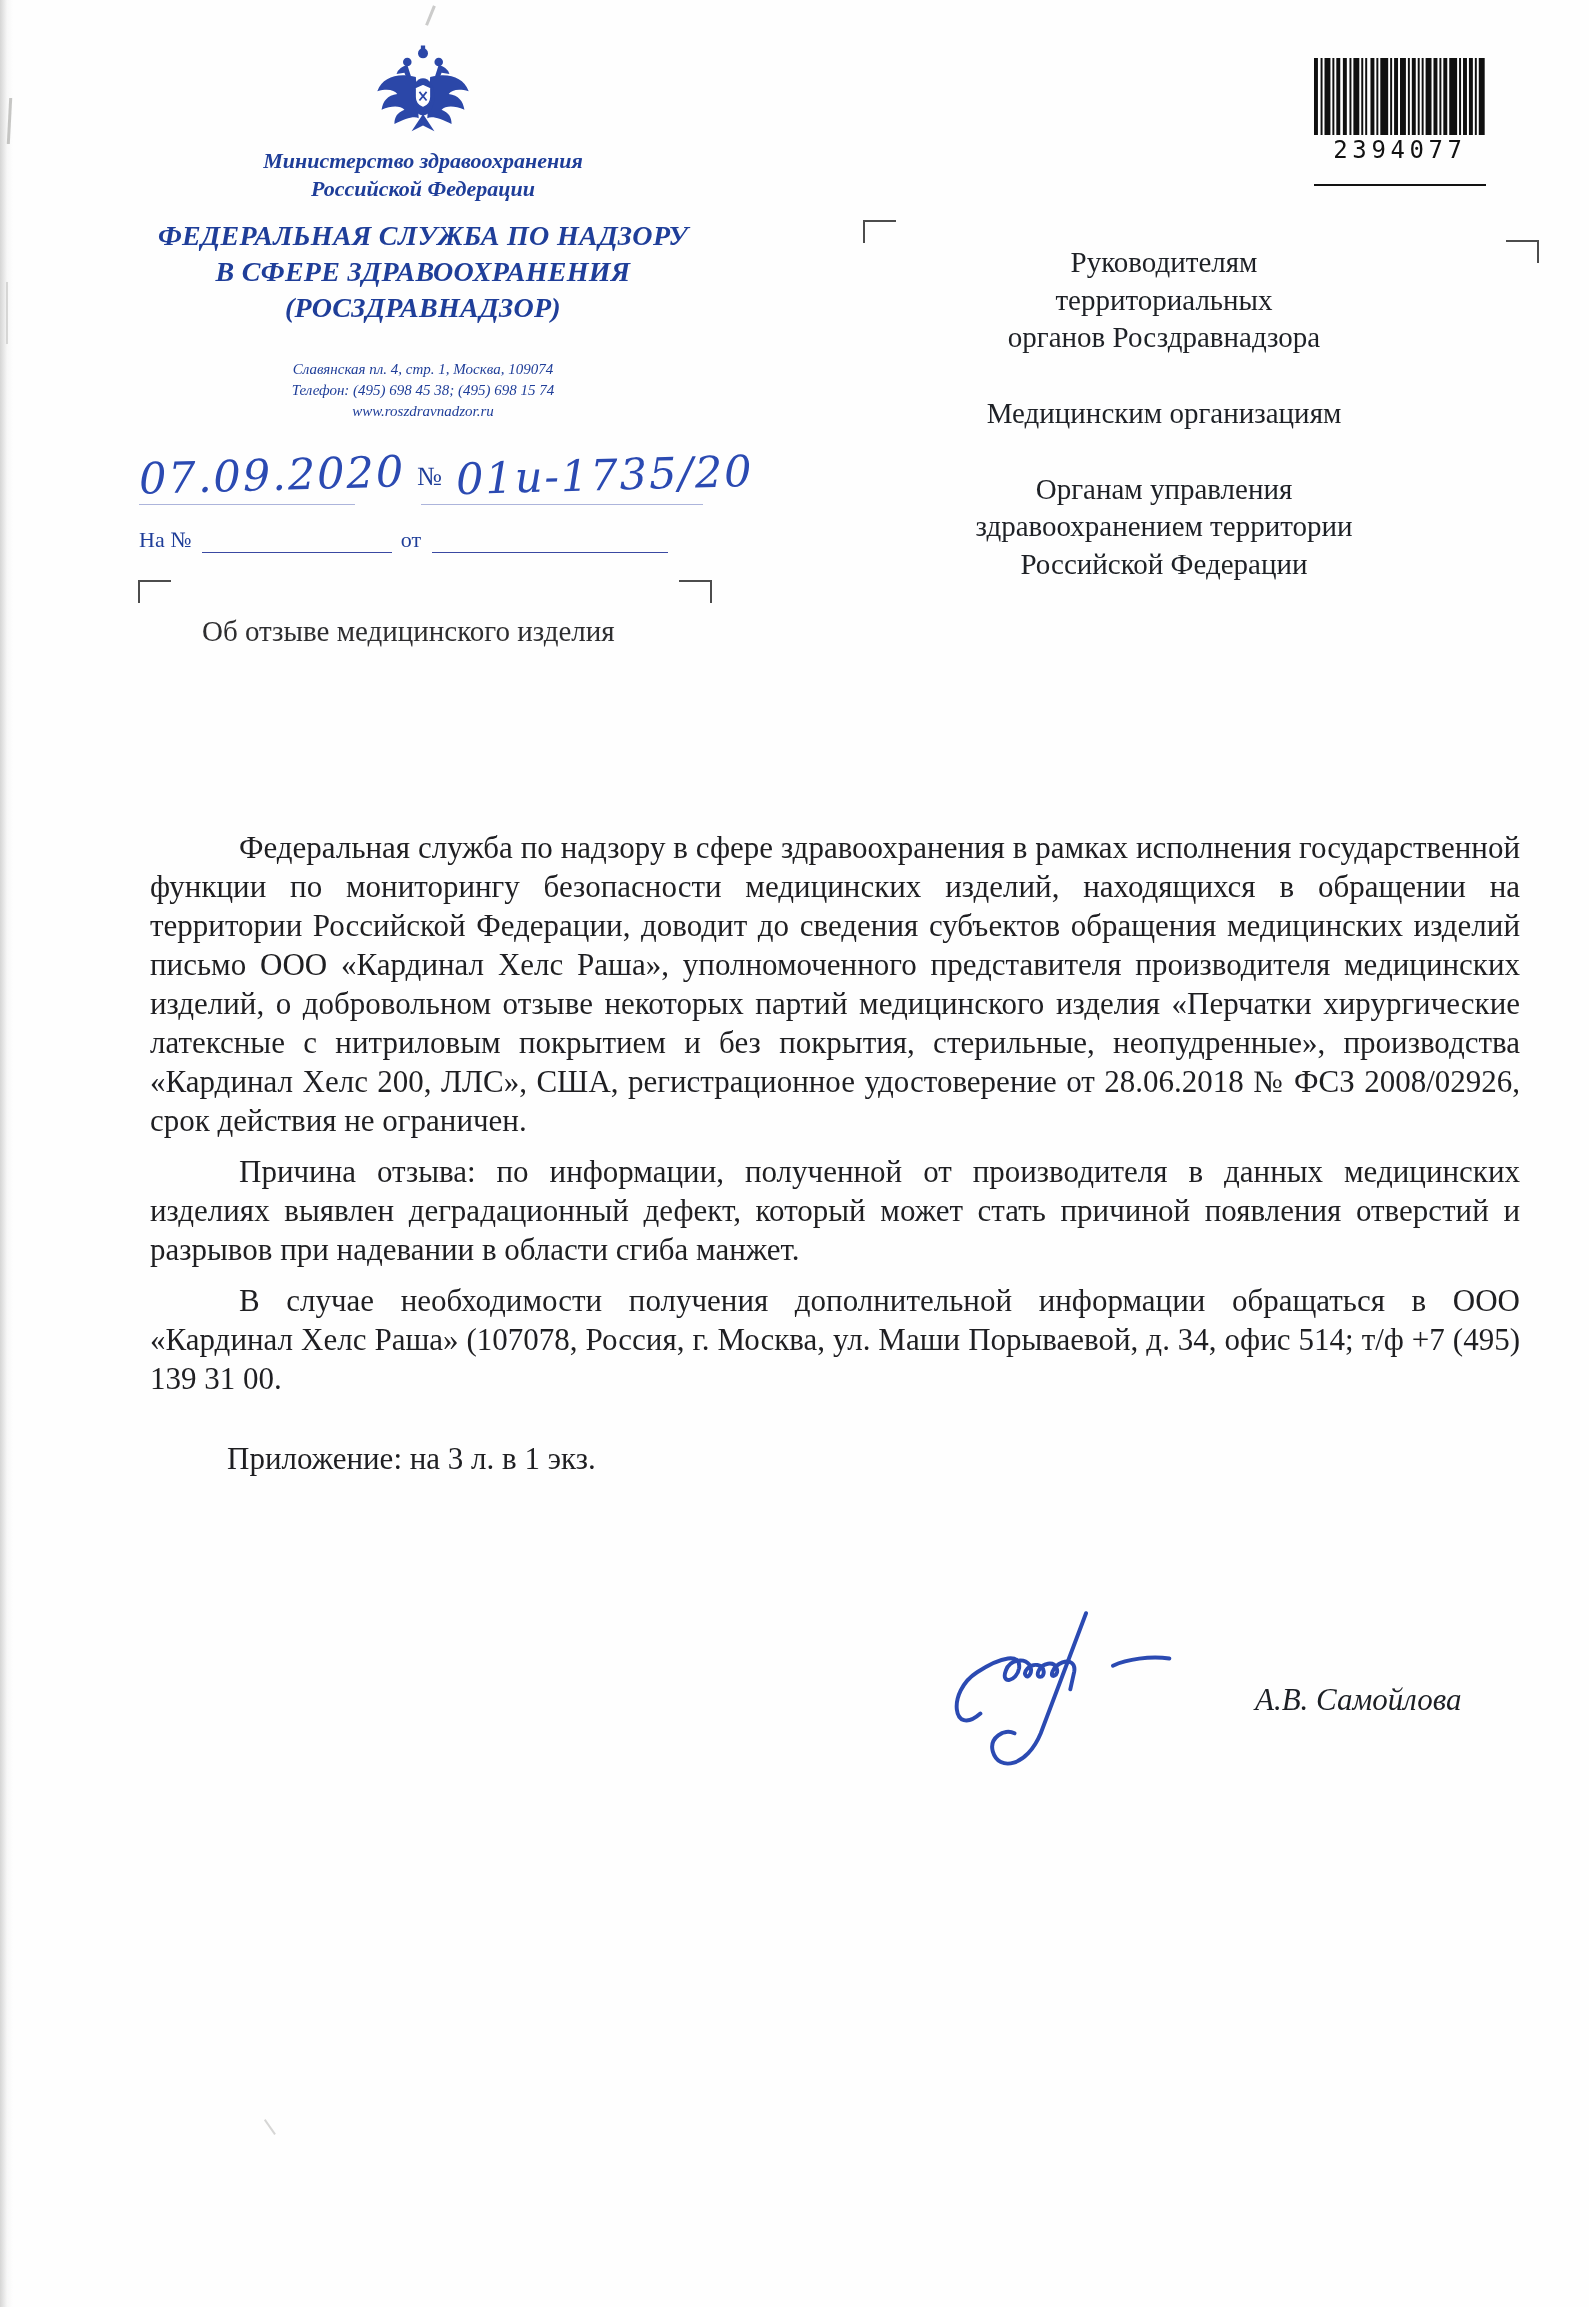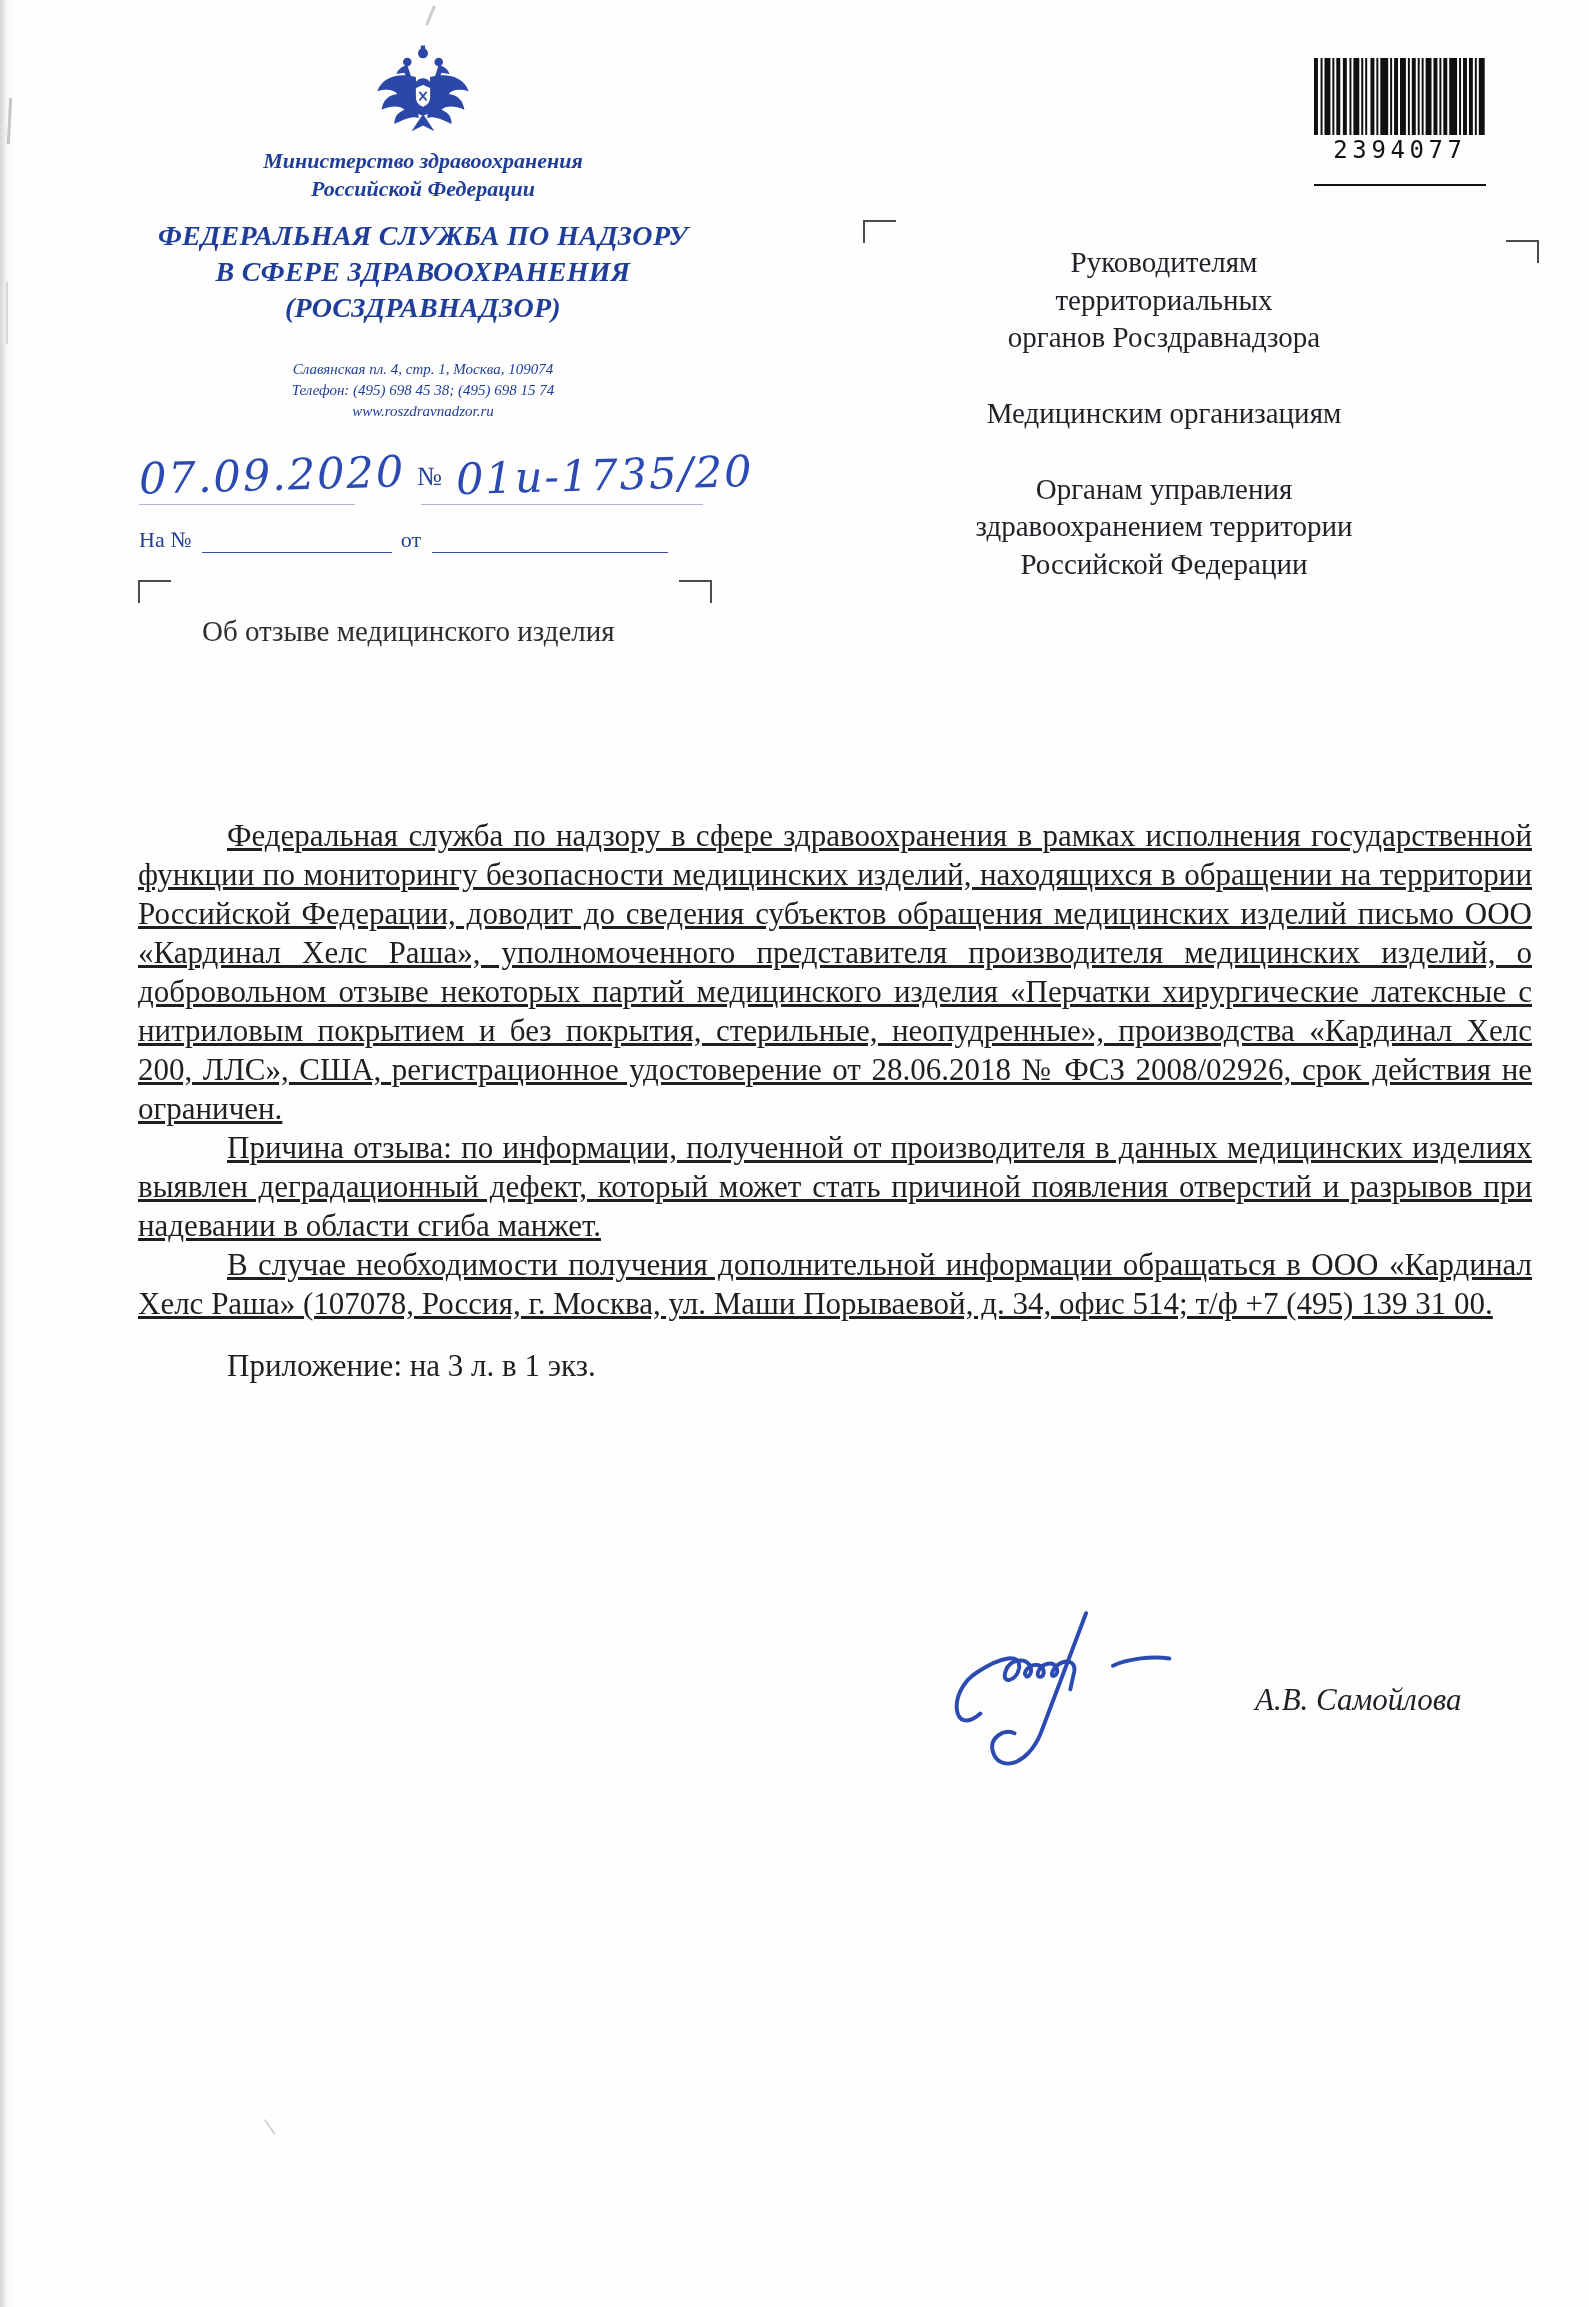--- a/index.html
+++ b/index.html
@@ -75,22 +75,22 @@
   .addressees{position:absolute;left:954px;top:244px;width:420px;text-align:center;color:#1e2126;}
   .addressee{font-size:29px;line-height:1.3;margin-bottom:38px;}
   .addressee div{min-height:13px;}
 
   
   .body-text{
     position:absolute;left:138px;top:816px;width:1394px;
     font-size:31px;line-height:39px;color:var(--text);
     text-align:justify;
   }
-  .body-text p{margin:0;text-indent:89px;text-decoration:underline;}
-  .attachment{margin-top:23px;text-indent:89px;font-size:31px;color:var(--text);}
+  .body-text p{margin:12px;text-indent:89px;}
+  .attachment{margin-top:41px;text-indent:89px;font-size:31px;color:var(--text);}
 
   
   .signature-svg{position:absolute;left:941px;top:1579px;width:315px;height:197px;}
   .signer-name{position:absolute;left:1255px;top:1682px;font-size:31px;color:#1c1f24;font-style:italic;}
 </style>
 </head>
 <body>
 
 <div class="page">
 

